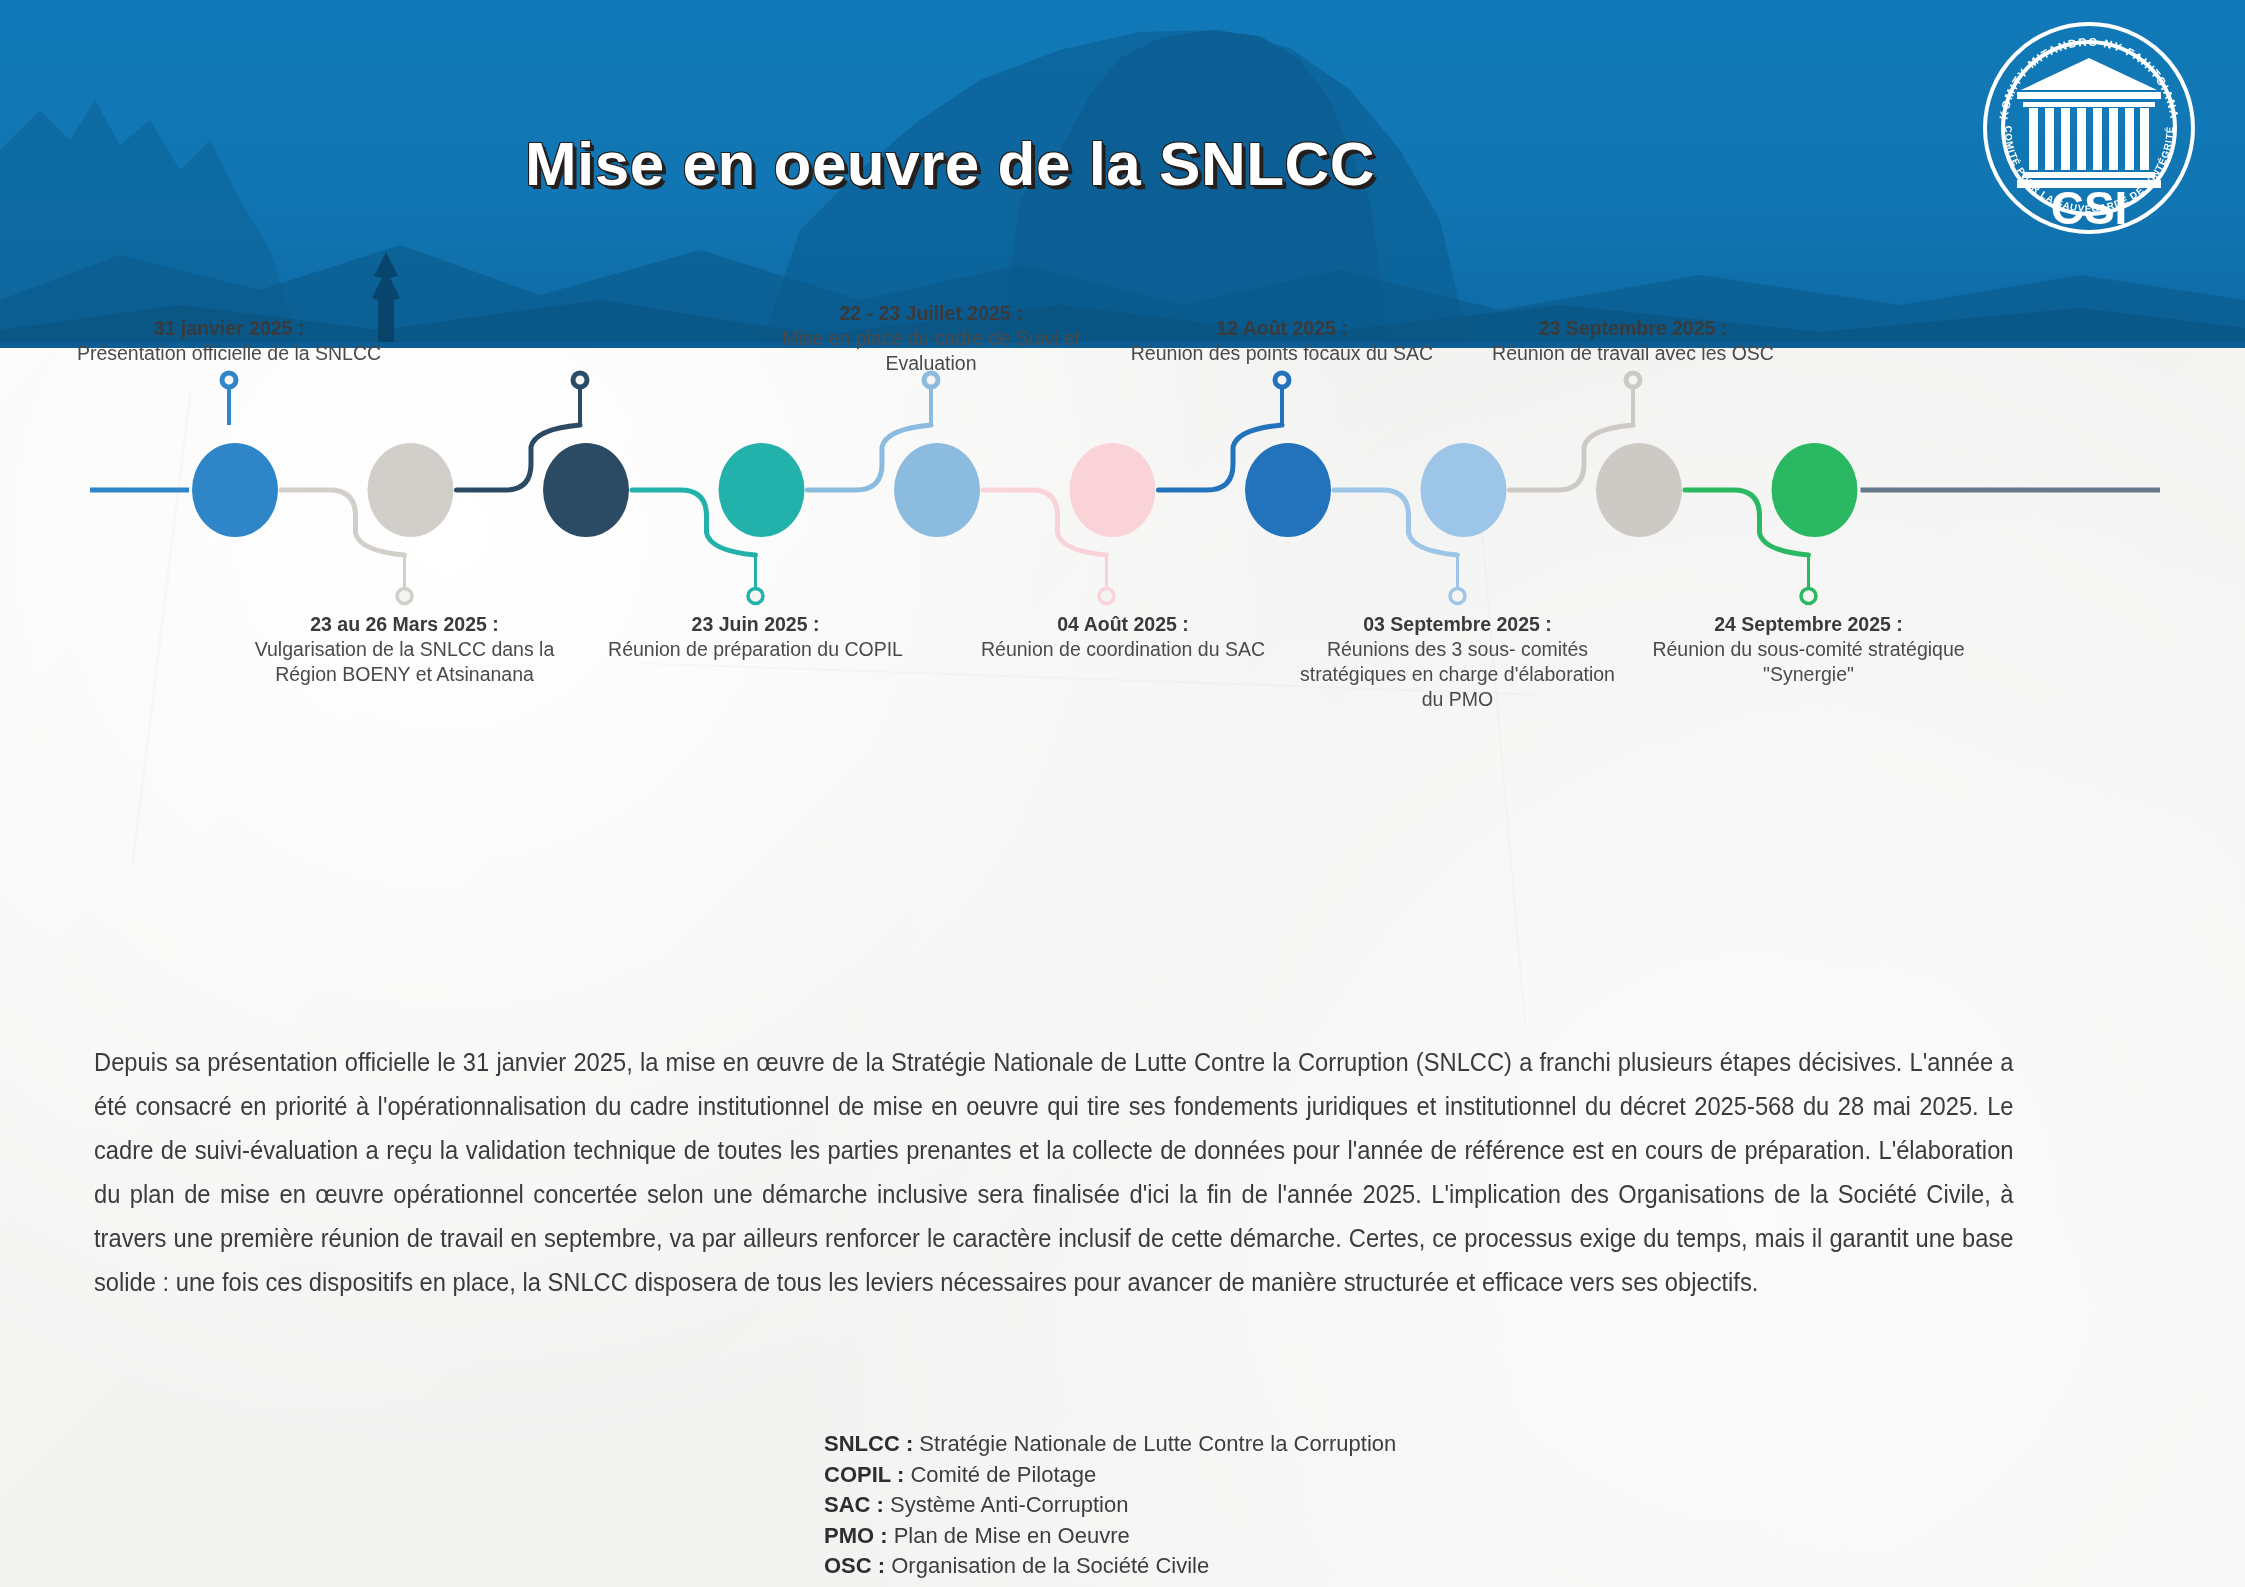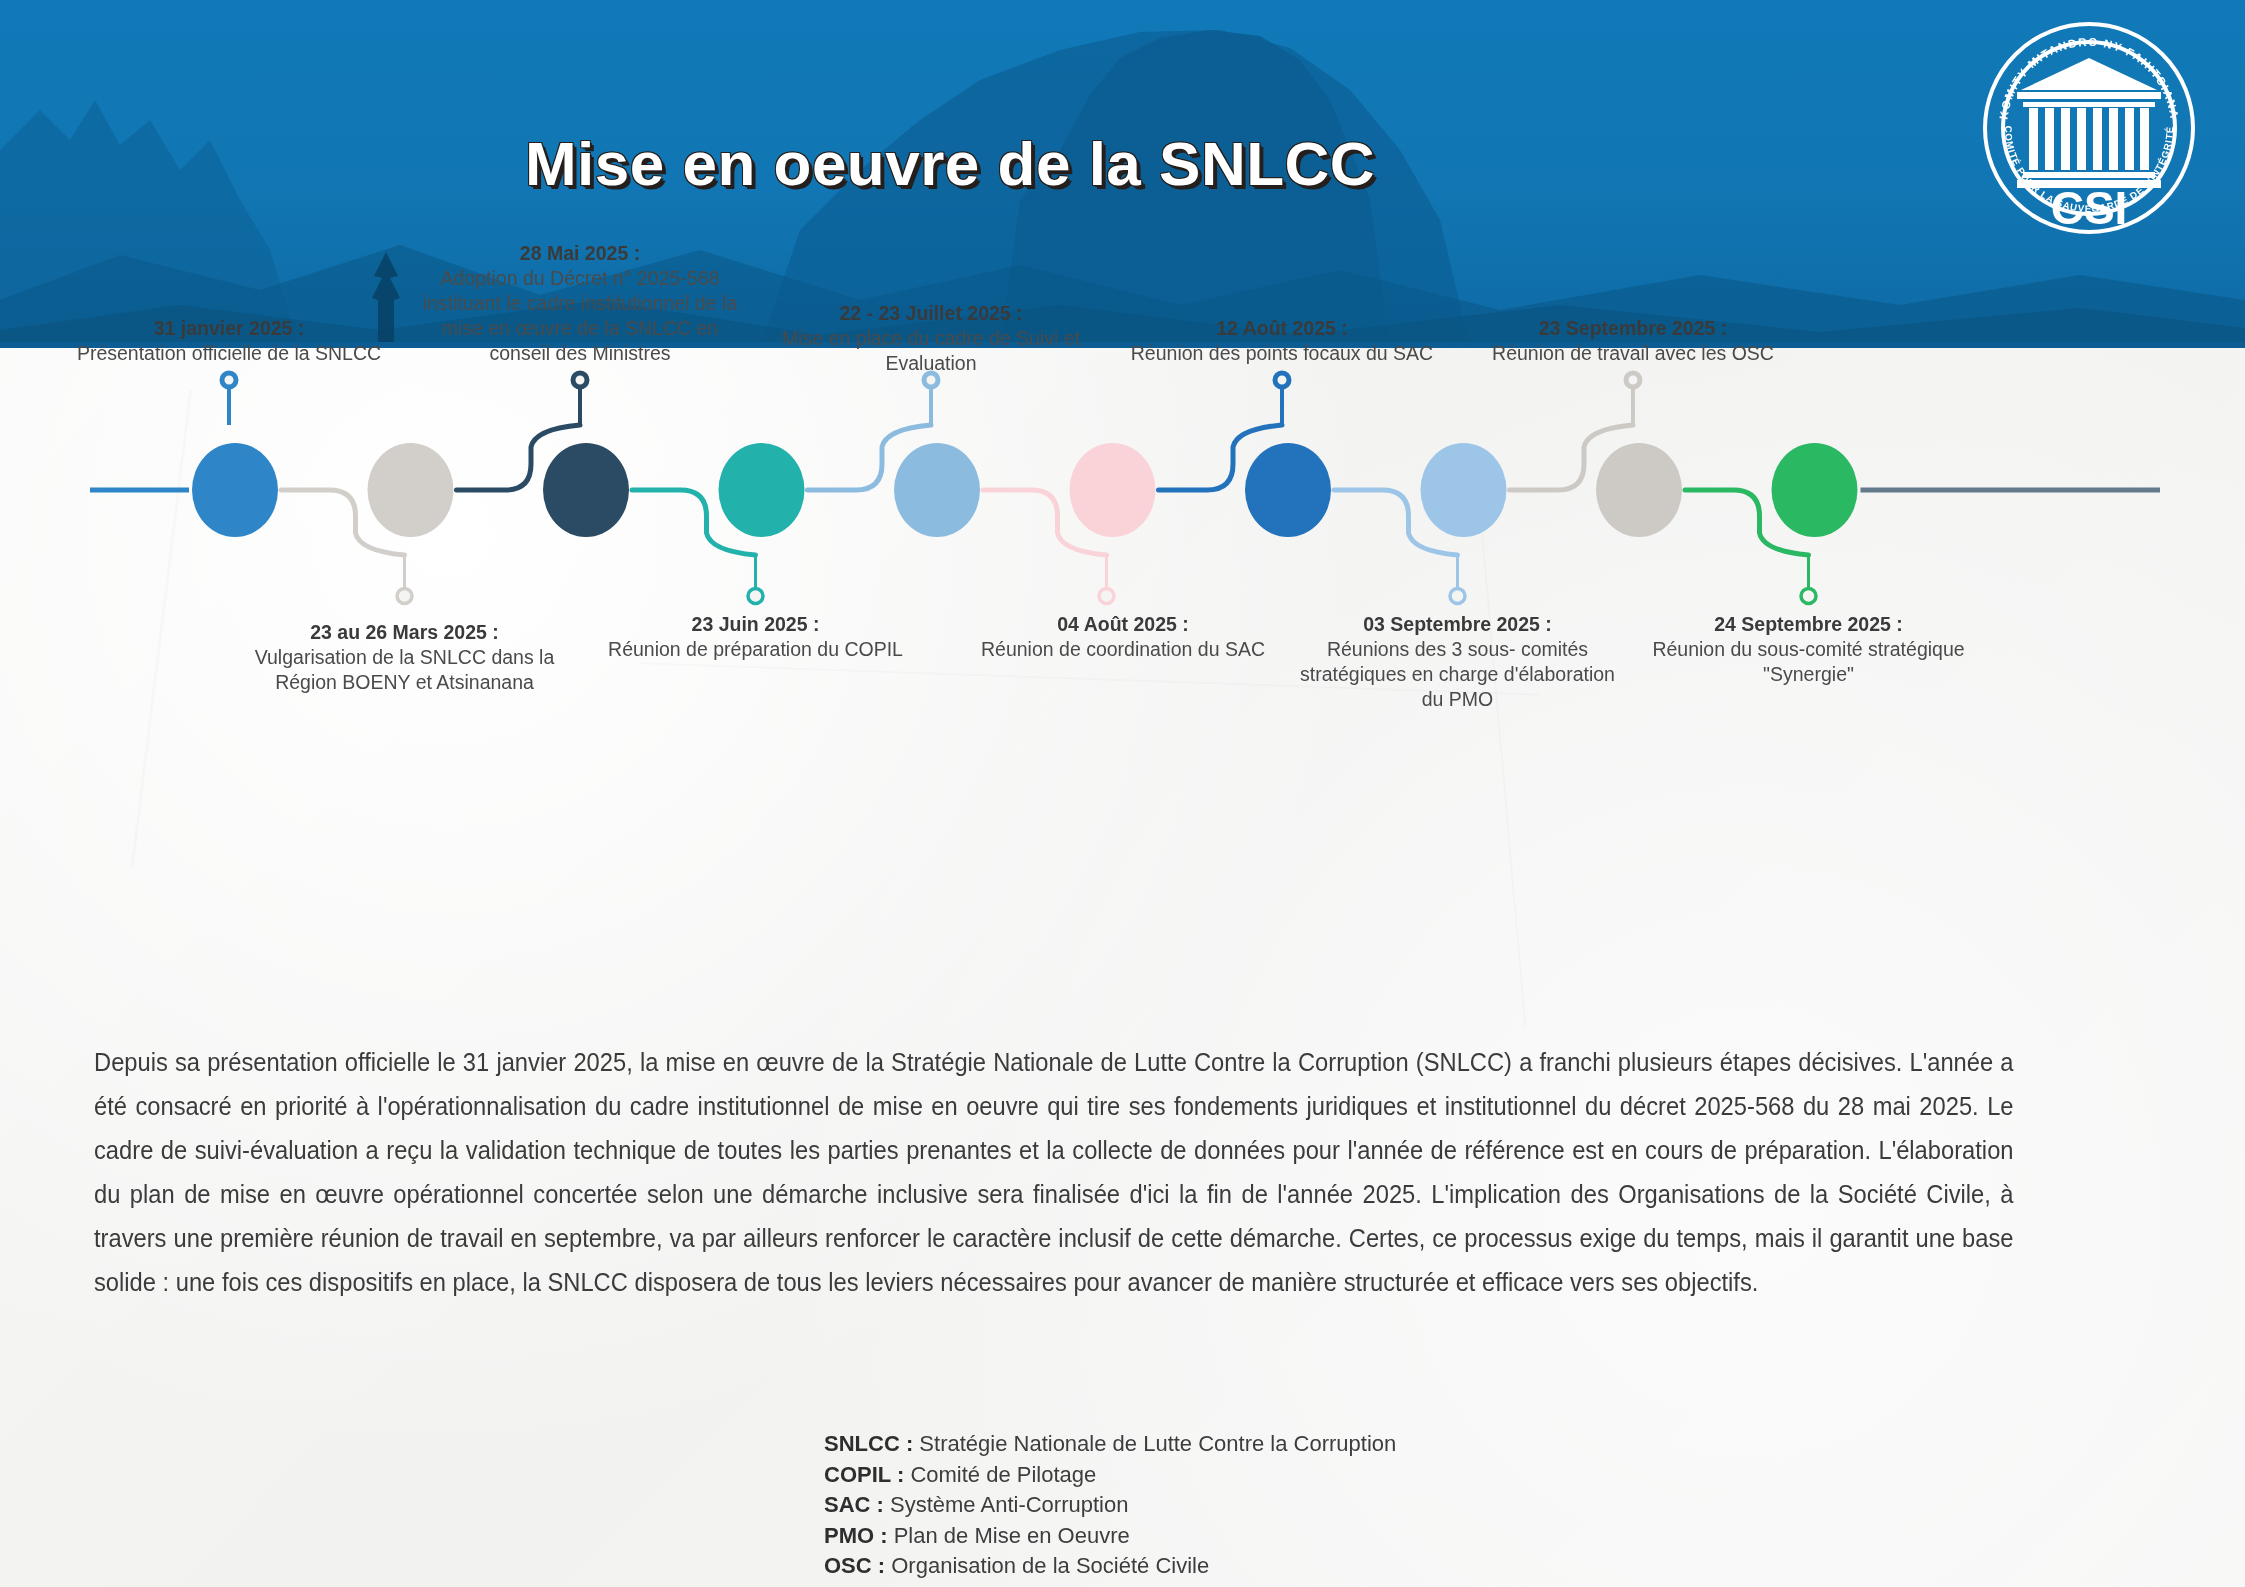--- a/index.html
+++ b/index.html
@@ -282,27 +282,23 @@
       <path d="M 1808.5,207 V 248" stroke="#2bb862" stroke-width="3" fill="none" stroke-linecap="butt"></path>
       <circle cx="1808.5" cy="248" r="7.5" fill="#f4f4f3" stroke="#2bb862" stroke-width="3.5"></circle>
       <ellipse cx="1814.5" cy="142" rx="43" ry="47" fill="#2bb862"></ellipse>
     </svg>
 
   <div id="timeline-labels" style="position: absolute; left: 0px; top: 348px; width: 2245px; height: 620px;">
       <div class="tl-label" style="width: 330px; left: 64px; position: absolute; top: 0px; transform: translateY(-100%); padding-bottom: 8px; margin-top: 26px;">
         <span class="tl-date">31 janvier 2025 :</span>
         <span class="tl-desc">Présentation officielle de la SNLCC</span>
       </div>
-      <div class="tl-label" style="width: 330px; left: 239.5px; position: absolute; top: 264px; margin-top: 8px;">
+      <div class="tl-label" style="width: 330px; left: 239.5px; position: absolute; top: 264px;">
         <span class="tl-date">23 au 26 Mars 2025 :</span>
         <span class="tl-desc">Vulgarisation de la SNLCC dans la Région BOENY et Atsinanana</span>
-      </div>
-      <div class="tl-label" style="width: 330px; left: 415px; position: absolute; top: 0px; transform: translateY(-100%); padding-bottom: 8px; margin-top: 26px;">
-        <span class="tl-date">28 Mai 2025 :</span>
-        <span class="tl-desc">Adoption du Décret n° 2025-568 instituant le cadre institutionnel de la mise en œuvre de la SNLCC en conseil des Ministres</span>
       </div>
       <div class="tl-label" style="width: 330px; left: 590.5px; position: absolute; top: 264px;">
         <span class="tl-date">23 Juin 2025 :</span>
         <span class="tl-desc">Réunion de préparation du COPIL</span>
       </div>
       <div class="tl-label" style="width: 330px; left: 766px; position: absolute; top: 0px; transform: translateY(-100%); padding-bottom: 8px; margin-top: 36px;">
         <span class="tl-date">22 - 23 Juillet 2025 :</span>
         <span class="tl-desc">Mise en place du cadre de Suivi et Evaluation</span>
       </div>
       <div class="tl-label" style="width: 330px; left: 958px; position: absolute; top: 264px;">

